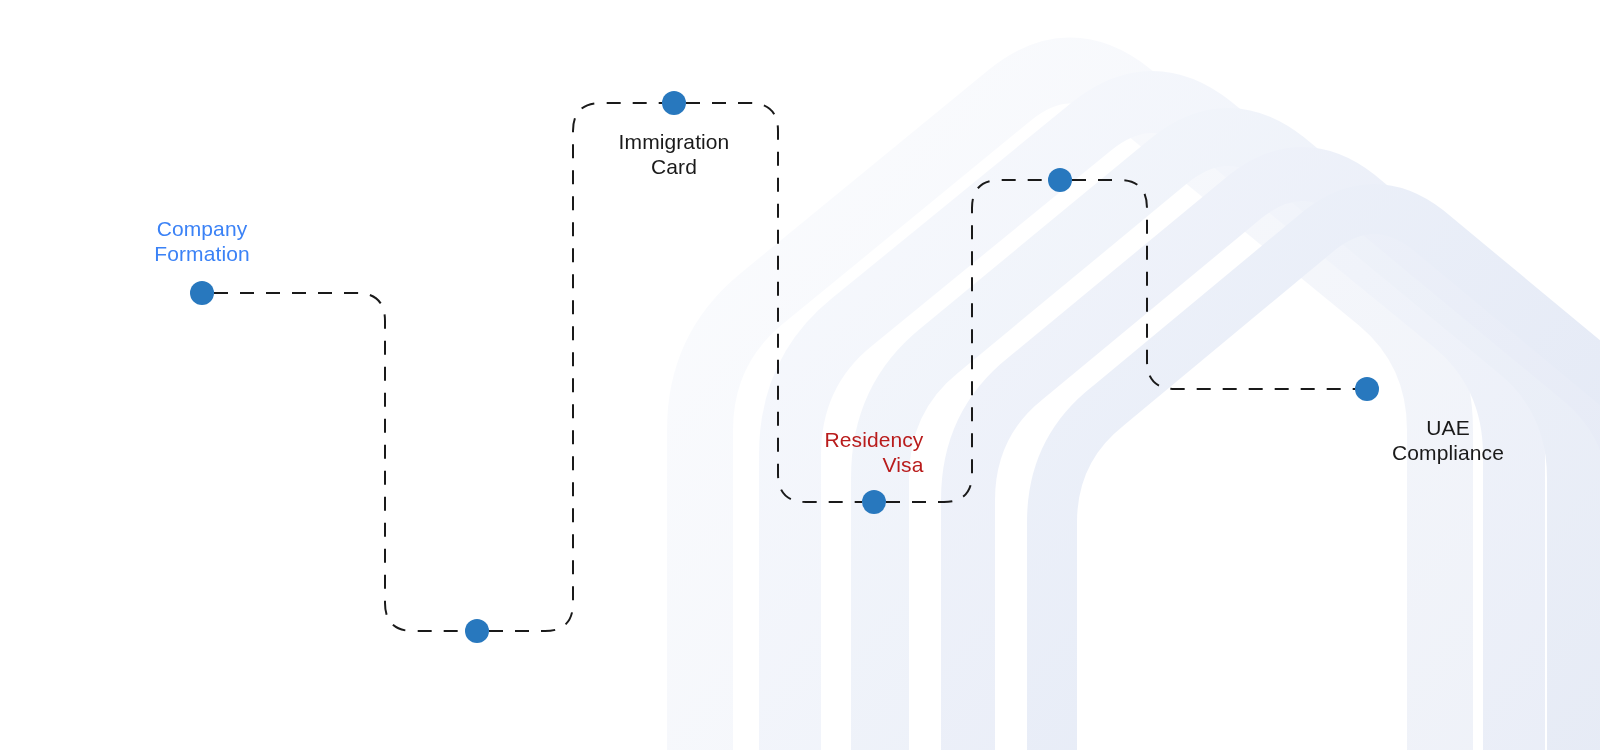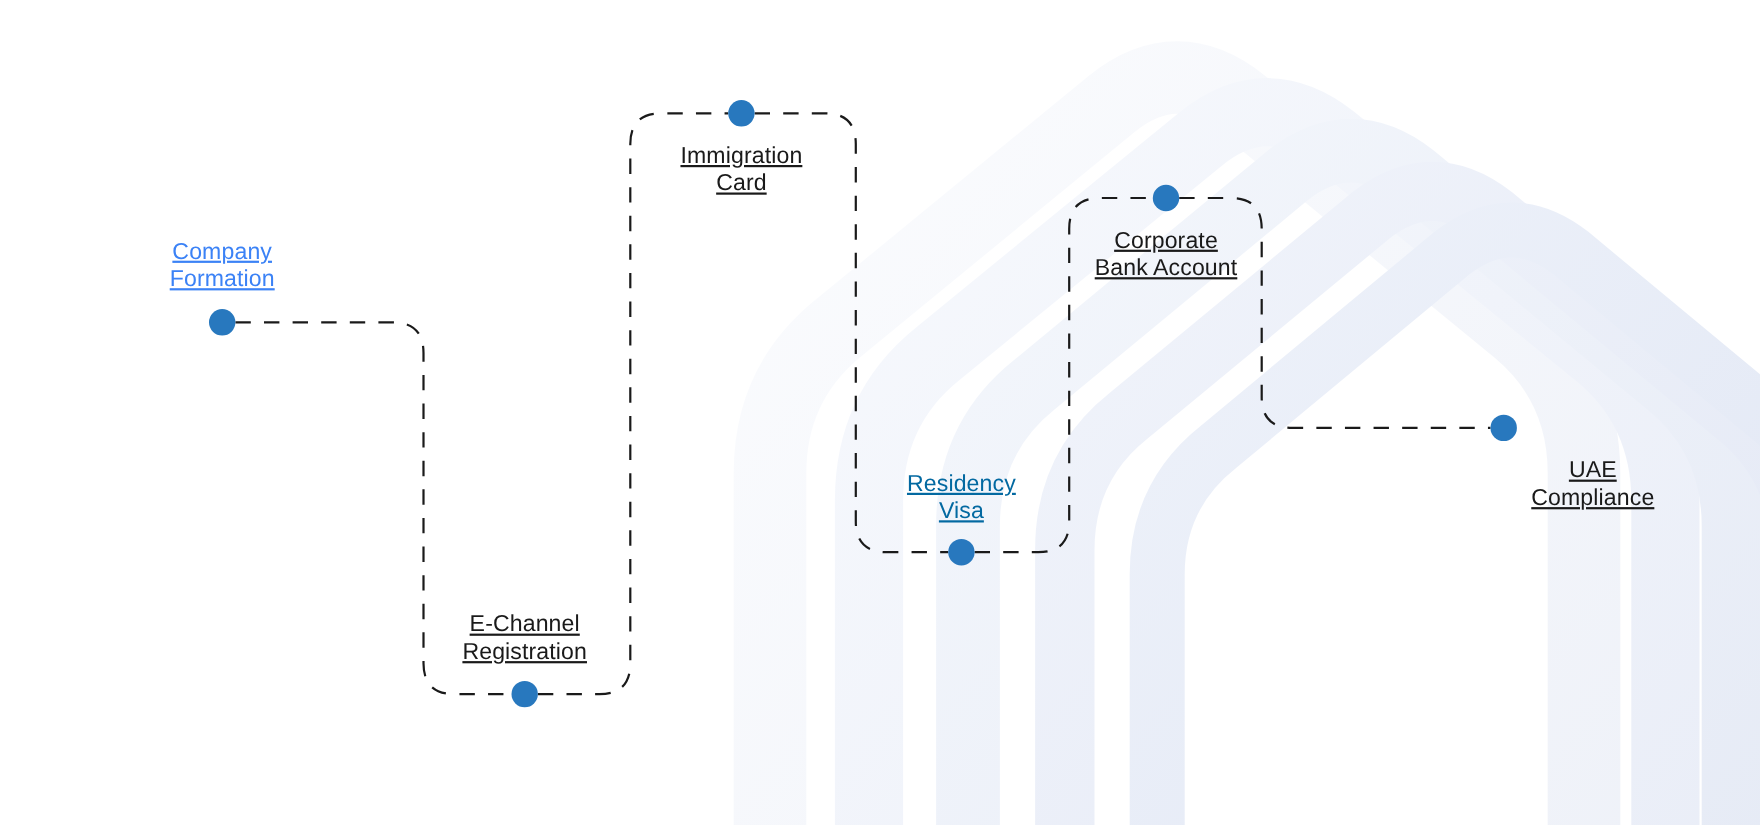--- a/index.html
+++ b/index.html
@@ -38,21 +38,20 @@
     position: absolute;
     text-align: center;
     color: #1a1a1a;
     font-size: 21px;
     line-height: 1.18;
     font-weight: 500;
     letter-spacing: 0.1px;
     white-space: pre-line;
     transform: translate(-50%, 0);
     font-family: "Liberation Sans", "DejaVu Sans", sans-serif;
-    text-decoration: underline;
   }
 </style>
 </head>
 <body>
 
 <div id="stage" style="background: rgb(255, 255, 255);">
 
   <svg id="bg-layer" viewBox="0 0 1600 750" preserveAspectRatio="none" aria-hidden="true">
     <defs>
       <linearGradient id="chevGrad1" x1="0" y1="0" x2="1" y2="1">
@@ -105,25 +104,21 @@
       <circle cx="674" cy="103" r="12" fill="#2878be"></circle>
       <circle cx="874" cy="502" r="12" fill="#2878be"></circle>
       <circle cx="1060" cy="180" r="12" fill="#2878be"></circle>
       <circle cx="1367" cy="389" r="12" fill="#2878be"></circle>
     </g>
   </svg>
 
   <div id="label-layer">
     <div class="step-label" style="left: 202px; top: 217px; color: #3b82f6;">Company
 Formation</div>
-    <div class="step-label" style="left: 477px; top: 556px; color: rgb(26, 26, 26);">E-Channel
-Registration</div>
     <div class="step-label" style="left: 674px; top: 130px; color: rgb(26, 26, 26);">Immigration
 Card</div>
-    <div class="step-label" style="left: 874px; top: 428px; color: #0369a1;">Residency
+    <div class="step-label" style="left: 874px; top: 428px; color: #b91c1c; text-align: right;">Residency
 Visa</div>
-    <div class="step-label" style="left: 1060px; top: 207px; color: rgb(26, 26, 26);">Corporate
-Bank Account</div>
     <div class="step-label" style="left: 1448px; top: 416px; color: rgb(26, 26, 26);">UAE
 Compliance</div>
   </div>
 
 </div>
 
 </body></html>

